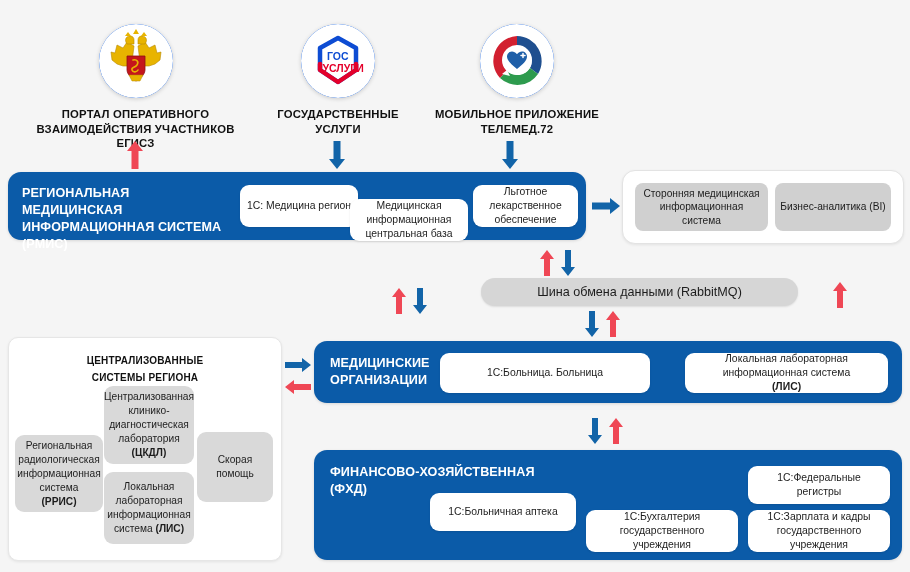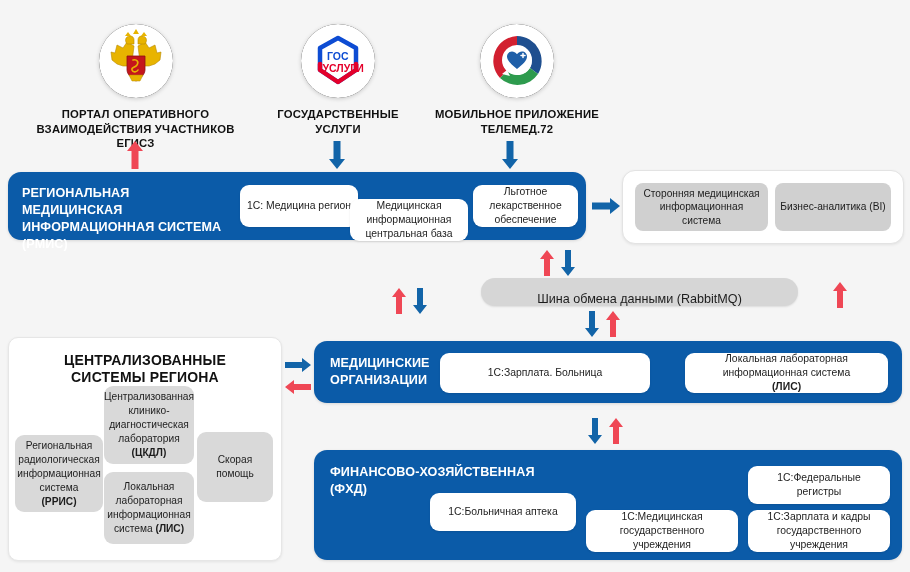--- a/index.html
+++ b/index.html
@@ -10,21 +10,21 @@
     position:relative;
     overflow:hidden;
     color:#1a1a1a;
     -webkit-font-smoothing:antialiased;
   }
 
   
   .topitem{position:absolute;text-align:center;}
   .logo-circle{
     width:74px;height:74px;border-radius:50%;
-    background:#737373;
+    background:#3b82f6;
     box-shadow:0 1px 4px rgba(0,0,0,.18);
     margin:0 auto;
     position:relative;
     overflow:hidden;
   }
   .topcap{
     margin-top:9px;
     font-size:11.3px;font-weight:bold;letter-spacing:.2px;
     line-height:14.5px;color:#111;
     text-transform:uppercase;
@@ -97,21 +97,21 @@
     position:absolute;
     background:#ffffff;
     border:1px solid #e6e6e6;
     border-radius:10px;
     box-shadow:0 1px 3px rgba(0,0,0,.08);
   }
   .cs-title{
     position:absolute;
     width:100%;
     text-align:center;
-    font-weight:bold;font-size:14px;line-height:17px;
+    font-weight:bold;font-size:10px;line-height:17px;
     color:#111;text-transform:uppercase;letter-spacing:.2px;
   }
   .csbox{
     position:absolute;
     background:#d9d9d9;
     border-radius:9px;
     display:flex;align-items:center;justify-content:center;
     text-align:center;
     font-size:10.2px;line-height:14px;color:#1d1d1d;
     padding:4px;box-sizing:border-box;
@@ -268,21 +268,21 @@
     <path d="M8,26 L15,17 L11,17 L11,0 L5,0 L5,17 L1,17 Z" fill="#1264A8"></path>
   </svg>
 </div>
 
 <div class="arrow" style="left:832px;top:282px;">
   <svg width="16" height="26" viewBox="0 0 16 26">
     <path d="M8,0 L15,9 L11,9 L11,26 L5,26 L5,9 L1,9 Z" fill="#EF4755"></path>
   </svg>
 </div>
 
-<div class="bus" style="left:481px;top:278px;width:317px;height:28px;align-items:flex-end;">
+<div class="bus" style="left:481px;top:278px;width:317px;height:28px;">
   <span>Шина обмена данными (RabbitMQ)</span>
 </div>
 
 <div class="arrow" style="left:584px;top:311px;">
   <svg width="16" height="26" viewBox="0 0 16 26">
     <path d="M8,26 L15,17 L11,17 L11,0 L5,0 L5,17 L1,17 Z" fill="#1264A8"></path>
   </svg>
 </div>
 <div class="arrow" style="left:605px;top:311px;">
   <svg width="16" height="26" viewBox="0 0 16 26">
@@ -336,21 +336,21 @@
   </svg>
 </div>
 
 <div class="bluepanel" style="left:314px;top:341px;width:588px;height:62px;">
   <div class="panel-title" style="left:16px;top:14px;width:110px;">
     <div>МЕДИЦИНСКИЕ</div>
     <div>ОРГАНИЗАЦИИ</div>
   </div>
 
   <div class="whitebox" style="left:126px;top:12px;width:210px;height:40px;">
-    <span>1С:Зарплата. Больница</span>
+    <span>1С:Больница. Больница</span>
   </div>
 
   <div class="whitebox" style="left:371px;top:12px;width:203px;height:40px;flex-direction:column;">
     <span>Локальная лабораторная</span>
     <span>информационная система</span>
     <b>(ЛИС)</b>
   </div>
 </div>
 
 <div class="arrow" style="left:587px;top:418px;">
@@ -373,21 +373,21 @@
   <div class="whitebox" style="left:116px;top:43px;width:146px;height:38px;">
     <span>1С:Больничная аптека</span>
   </div>
 
 
   <div class="whitebox" style="left:434px;top:16px;width:142px;height:38px;">
     <span>1С:Федеральные регистры</span>
   </div>
 
   <div class="whitebox" style="left:272px;top:60px;width:152px;height:42px;flex-direction:column;">
-    <span>1С:Медицинская</span>
+    <span>1С:Бухгалтерия</span>
     <span>государственного</span>
     <span>учреждения</span>
   </div>
 
   <div class="whitebox" style="left:434px;top:60px;width:142px;height:42px;flex-direction:column;">
     <span>1С:Зарплата и кадры</span>
     <span>государственного</span>
     <span>учреждения</span>
   </div>
 </div>

